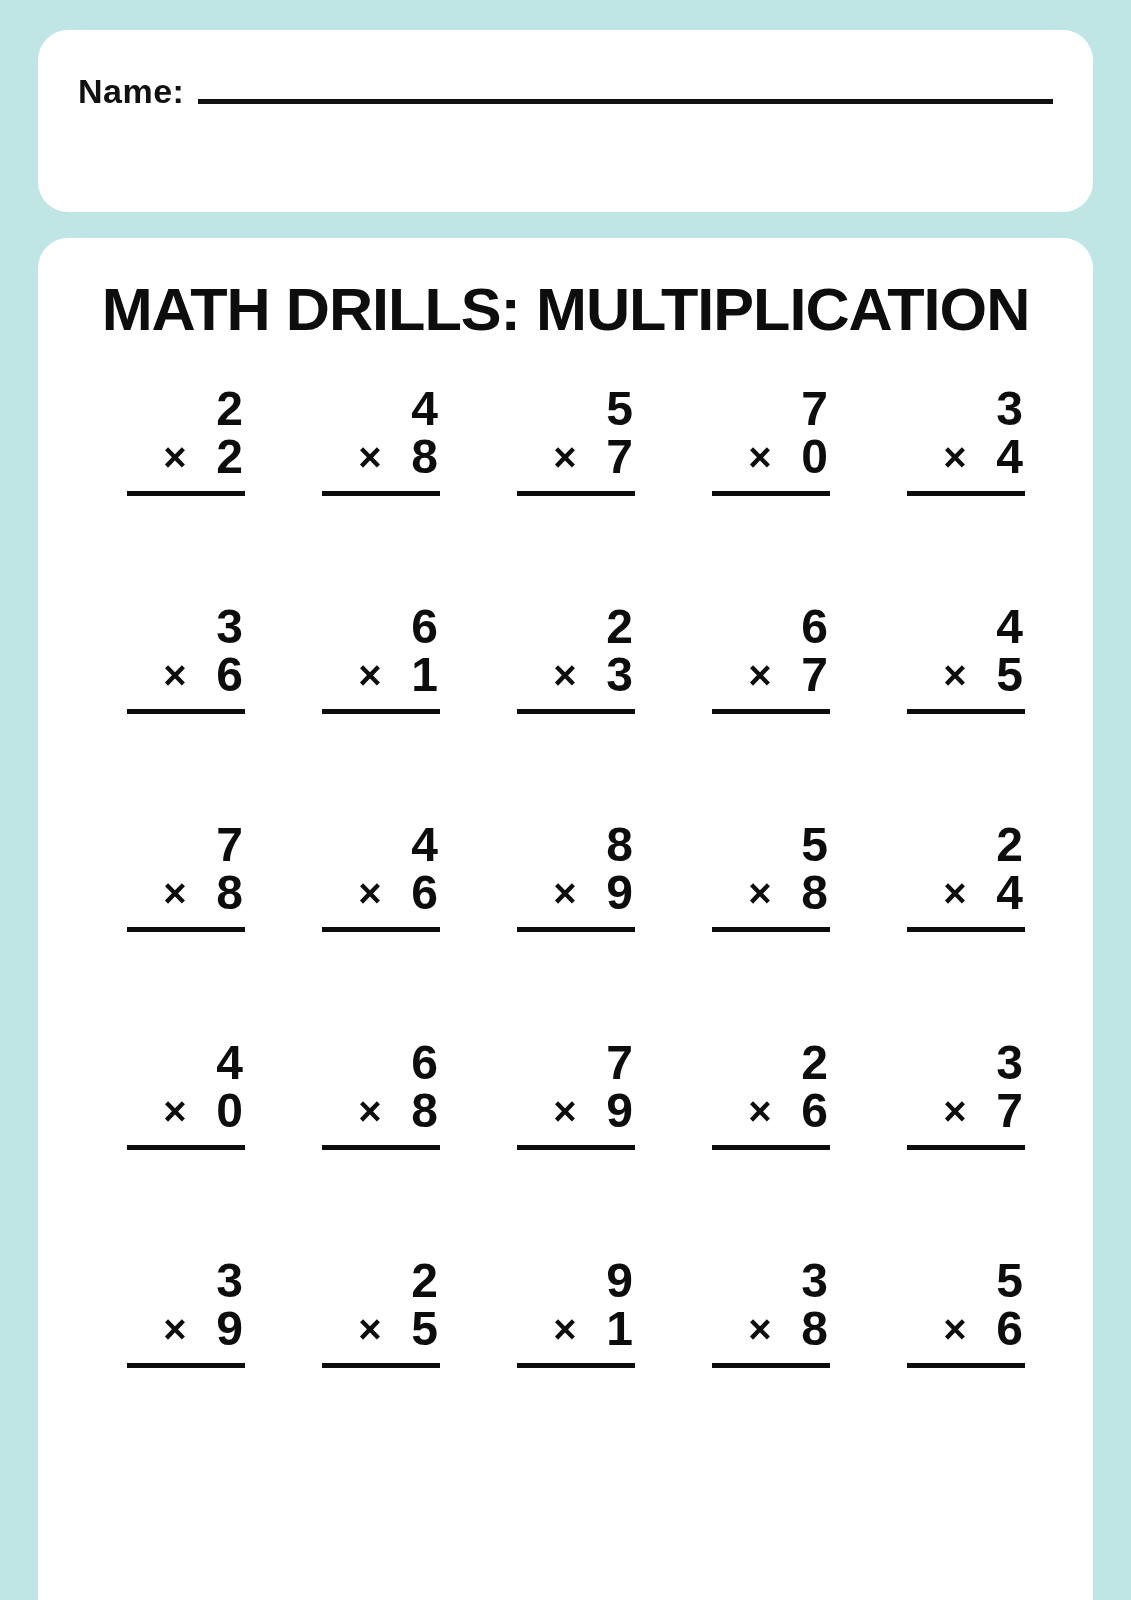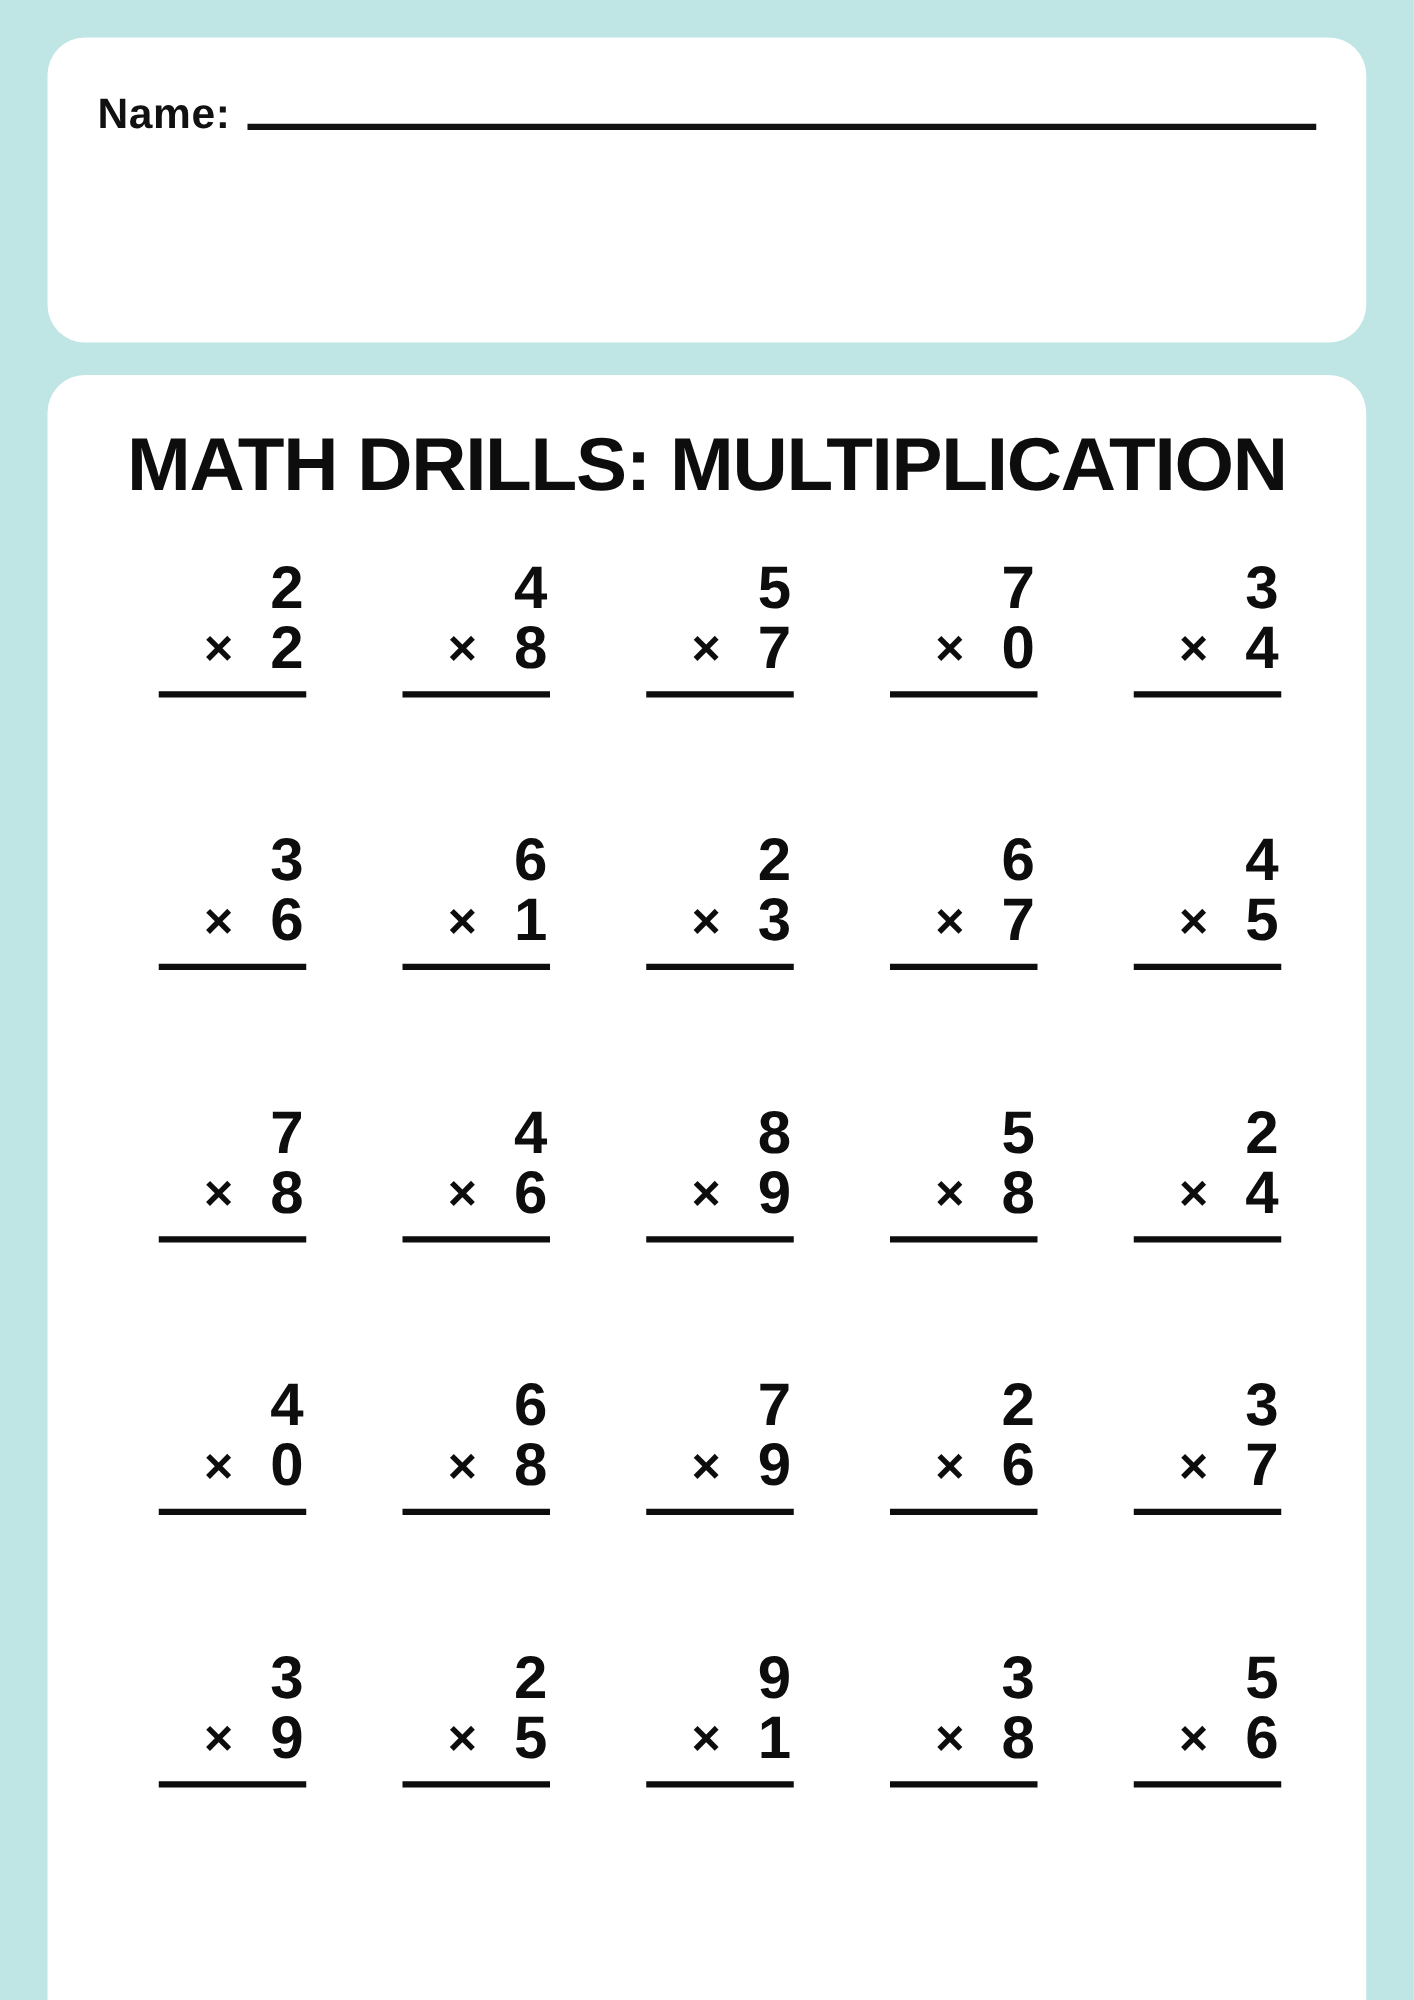--- a/index.html
+++ b/index.html
@@ -18,21 +18,21 @@
     width: 1131px;
     height: 1600px;
     box-sizing: border-box;
     padding: 30px 38px 0 38px;
   }
 
   
   .header-card {
     background: #ffffff;
     border-radius: 30px;
-    height: 244px;
+    height: 182px;
     box-sizing: border-box;
     padding: 44px 40px 0 40px;
   }
   .field-row {
     display: flex;
     align-items: flex-end;
     margin-bottom: 28px;
   }
   .field-row:last-child { margin-bottom: 0; }
   .field-label {

